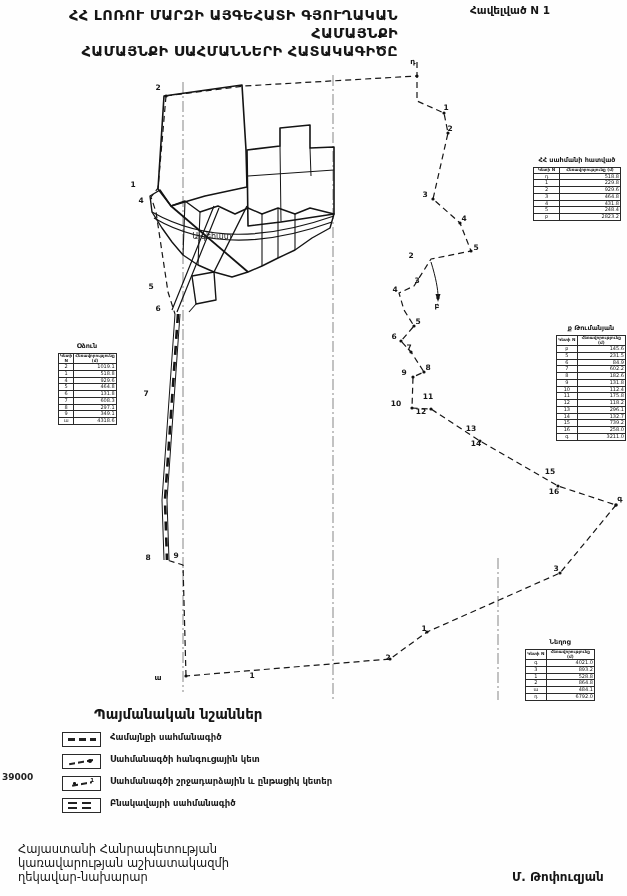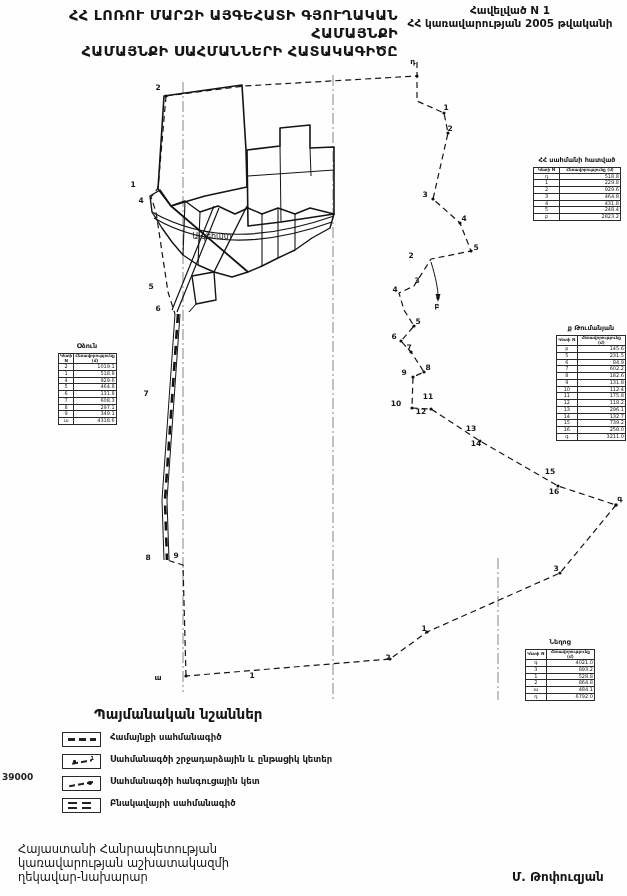--- a/index.html
+++ b/index.html
@@ -69,21 +69,20 @@
 </style>
 </head>
 <body>
 
 <div class="doc-title">
   <div>ՀՀ ԼՈՌՈՒ ՄԱՐԶԻ ԱՅԳԵՀԱՏԻ ԳՅՈՒՂԱԿԱՆ ՀԱՄԱՅՆՔԻ</div>
   <div>ՀԱՄԱՅՆՔԻ ՍԱՀՄԱՆՆԵՐԻ ՀԱՏԱԿԱԳԻԾԸ</div>
 </div>
 <div class="appendix">
   <div>Հավելված N 1</div>
-  <div>ՀՀ կառավարության 2005 թվականի</div>
 </div>
 
 <svg class="map" width="627" height="896" viewBox="0 0 627 896">
   <g stroke="#555" stroke-width="0.7" stroke-dasharray="11 3 2 3" fill="none">
     <path d="M183,82 L183,692"></path>
     <path d="M333,75 L333,700"></path>
     <path d="M498,558 L498,700"></path>
   </g>
 
   <g stroke="#141414" fill="none" stroke-linejoin="round">
@@ -383,33 +382,33 @@
 
   <div class="legend-item">
     <span class="sym">
         <span class="dash1"></span>
       </span>
     <span class="legend-label">Համայնքի սահմանագիծ</span>
   </div>
 
   <div class="legend-item">
     <span class="sym">
+        <span class="dash2"></span>
+        <span class="dot"></span>
+      </span>
+    <span class="legend-label">Սահմանագծի հանգուցային կետ</span>
+  </div>
+
+  <div class="legend-item">
+    <span class="sym">
         <span class="dash2" style="width:20px"></span>
         <span class="dot-sm"></span>
         <span class="tiny-num">1</span>
       </span>
     <span class="legend-label">Սահմանագծի շրջադարձային և ընթացիկ կետեր</span>
-  </div>
-
-  <div class="legend-item">
-    <span class="sym">
-        <span class="dash2"></span>
-        <span class="dot"></span>
-      </span>
-    <span class="legend-label">Սահմանագծի հանգուցային կետ</span>
   </div>
 
   <div class="legend-item">
     <span class="sym">
         <span class="dbl">
           <i></i>
           <i></i>
         </span>
       </span>
     <span class="legend-label">Բնակավայրի սահմանագիծ</span>

